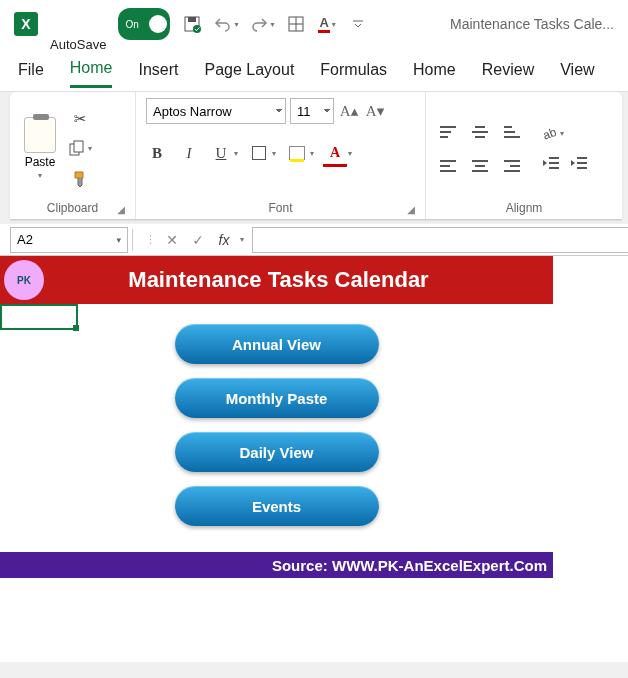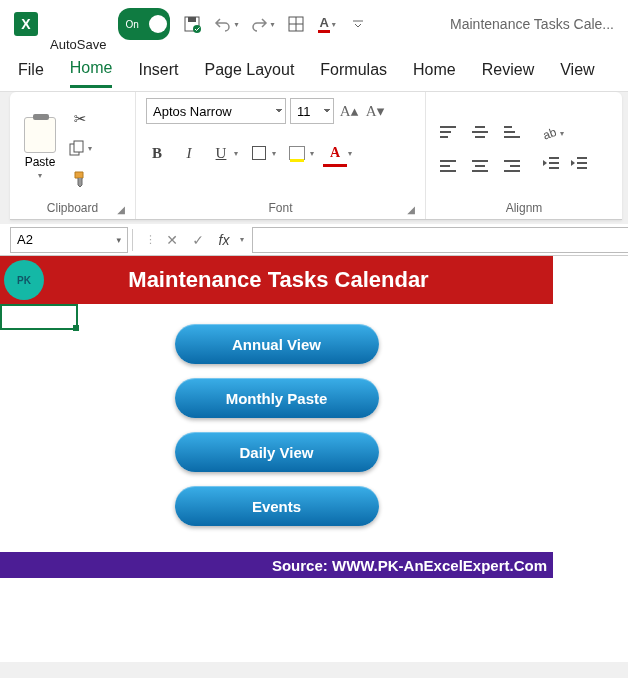--- a/index.html
+++ b/index.html
@@ -64,21 +64,21 @@
 .namebox { width: 118px; height: 26px; border: 1px solid #bbb; margin-left: 10px; display: flex; align-items: center; padding: 0 6px; background: #fff; justify-content: space-between; }
 .namebox .caret { font-size: 9px; color: #666; }
 .fx-btns { display: flex; gap: 6px; margin: 0 8px; align-items: center; }
 .fx-btn { width: 20px; height: 20px; display: flex; align-items: center; justify-content: center; color: #888; cursor: pointer; font-size: 14px; }
 .fx-input { flex: 1; height: 26px; border: 1px solid #bbb; border-right: none; background: #fff; padding: 0 6px; }
 
 
 .sheet { background: #fff; height: 406px; position: relative; overflow: hidden; }
 .workarea { width: 553px; background: #fff; }
 .hdr-row { height: 48px; background: #c31818; display: flex; align-items: center; }
-.logo-circ { width: 40px; height: 40px; background: #14b8a6; border-radius: 50%; margin-left: 4px; display: flex; align-items: center; justify-content: center; font-size: 10px; font-weight: bold; color: #156; }
+.logo-circ { width: 40px; height: 40px; background: #f0abfc; border-radius: 50%; margin-left: 4px; display: flex; align-items: center; justify-content: center; font-size: 10px; font-weight: bold; color: #156; }
 .hdr-title { flex: 1; text-align: center; color: #fff; font-weight: bold; font-size: 22px; font-family: Arial, sans-serif; padding-right: 40px; }
 .sel-cell { position: absolute; top: 48px; left: 0; width: 78px; height: 26px; border: 2px solid #0f7b41; background: #fff; }
 .sel-cell::after { content: ""; position: absolute; right: -3px; bottom: -3px; width: 6px; height: 6px; background: #0f7b41; }
 .btns-col { display: flex; flex-direction: column; align-items: center; gap: 14px; padding: 20px 0 26px 0; }
 .pill { width: 204px; height: 40px; border-radius: 20px; background: linear-gradient(#3aaee8, #0a6aa8); color: #fff; font-weight: bold; font-size: 15px; display: flex; align-items: center; justify-content: center; box-shadow: 0 2px 4px rgba(0,0,0,0.3), inset 0 1px 0 rgba(255,255,255,0.3); cursor: pointer; font-family: Arial, sans-serif; }
 .ftr-row { height: 26px; background: #4c1d95; color: #fff; font-weight: bold; font-size: 15px; display: flex; align-items: center; justify-content: flex-end; padding: 0 6px; font-family: Arial, sans-serif; }
 
 svg { display: block; }
 </style>
 </head>

